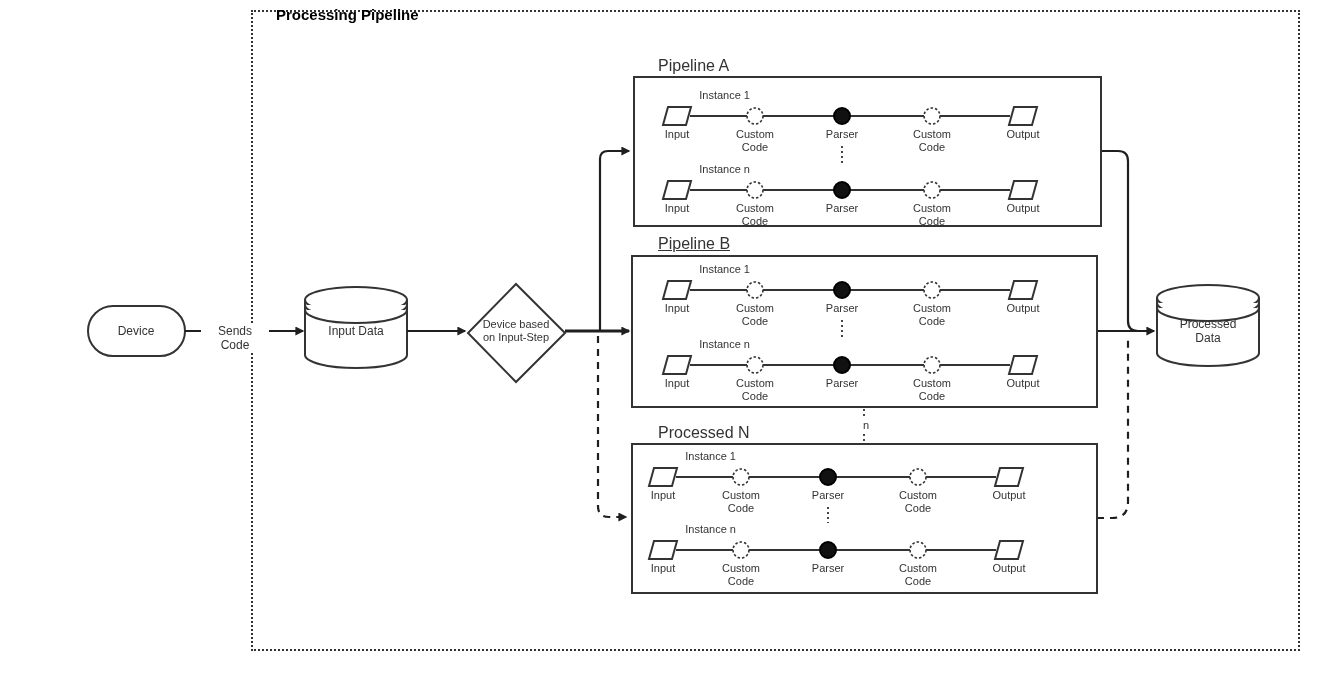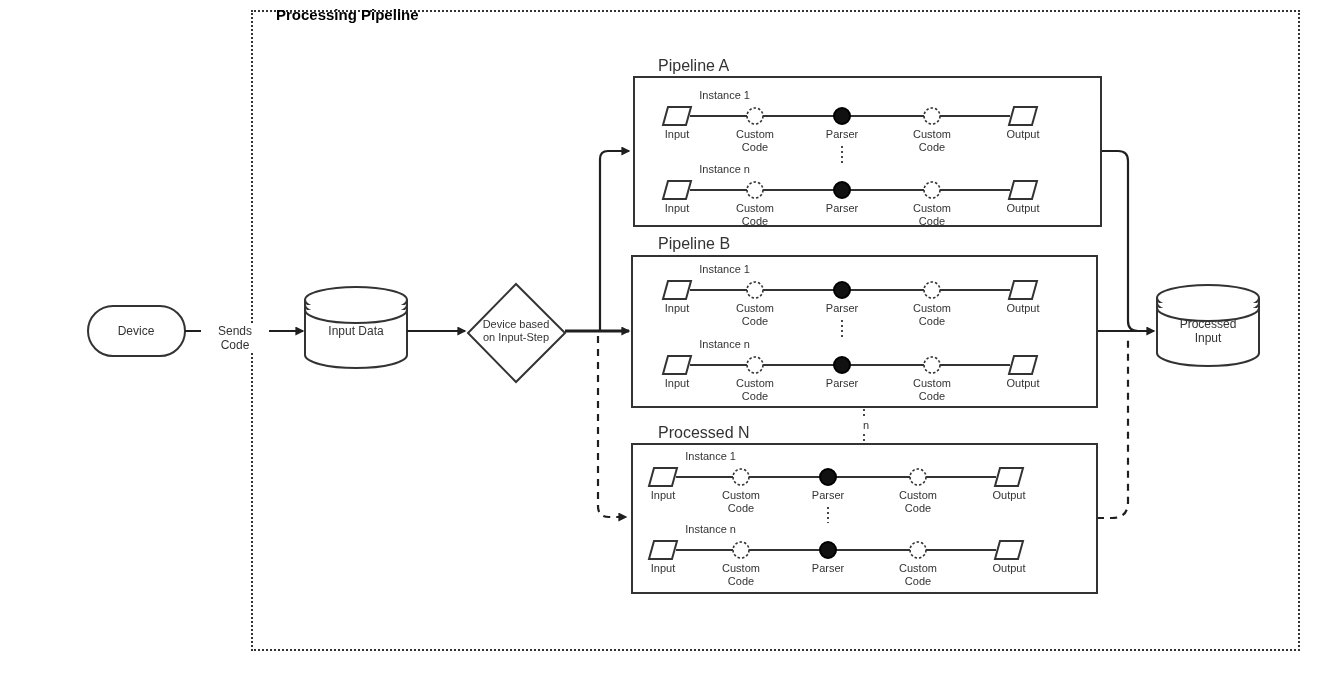--- a/index.html
+++ b/index.html
@@ -126,37 +126,37 @@
 
     <div class="lbl shape-lbl whitebg" style="left:201px;top:324px;width:64px;">Sends Code</div>
 
     <div class="lbl shape-lbl" style="left:316px;top:324px;width:80px;">Input Data</div>
 
     <div class="lbl" style="left:471px;top:318px;width:90px;">
       <span style="display:block">Device based</span>
       <span style="display:block">on Input-Step</span>
     </div>
 
-    <div class="lbl shape-lbl" style="left:1168px;top:317px;width:80px;">Processed Input</div>
+    <div class="lbl shape-lbl" style="left:1168px;top:317px;width:80px;">Processed Data</div>
 
     <div class="lbl whitebg" style="left:857px;top:419px;width:14px;">n</div>
   <div class="lbl pipeline-title" style="left: 658px; top: 56px;">Pipeline A</div>
       <div class="lbl instance-lbl" style="left: 660px; top: 89px;">Instance 1</div>
       <div class="lbl" style="left: 648px; top: 128px; width: 58px;">Input</div>
       <div class="lbl" style="left: 726px; top: 128px; width: 58px;">Custom Code</div>
       <div class="lbl" style="left: 813px; top: 128px; width: 58px;">Parser</div>
       <div class="lbl" style="left: 903px; top: 128px; width: 58px;">Custom Code</div>
       <div class="lbl" style="left: 994px; top: 128px; width: 58px;">Output</div>
       <div class="lbl instance-lbl" style="left: 660px; top: 163px;">Instance n</div>
       <div class="lbl" style="left: 648px; top: 202px; width: 58px;">Input</div>
       <div class="lbl" style="left: 726px; top: 202px; width: 58px;">Custom Code</div>
       <div class="lbl" style="left: 813px; top: 202px; width: 58px;">Parser</div>
       <div class="lbl" style="left: 903px; top: 202px; width: 58px;">Custom Code</div>
       <div class="lbl" style="left: 994px; top: 202px; width: 58px;">Output</div>
-      <div class="lbl pipeline-title" style="left: 658px; top: 234px;">Pipeline B</div>
+      <div class="lbl pipeline-title" style="left: 658px; top: 234px; text-decoration: underline;">Pipeline B</div>
       <div class="lbl instance-lbl" style="left: 660px; top: 263px;">Instance 1</div>
       <div class="lbl" style="left: 648px; top: 302px; width: 58px;">Input</div>
       <div class="lbl" style="left: 726px; top: 302px; width: 58px;">Custom Code</div>
       <div class="lbl" style="left: 813px; top: 302px; width: 58px;">Parser</div>
       <div class="lbl" style="left: 903px; top: 302px; width: 58px;">Custom Code</div>
       <div class="lbl" style="left: 994px; top: 302px; width: 58px;">Output</div>
       <div class="lbl instance-lbl" style="left: 660px; top: 338px;">Instance n</div>
       <div class="lbl" style="left: 648px; top: 377px; width: 58px;">Input</div>
       <div class="lbl" style="left: 726px; top: 377px; width: 58px;">Custom Code</div>
       <div class="lbl" style="left: 813px; top: 377px; width: 58px;">Parser</div>

